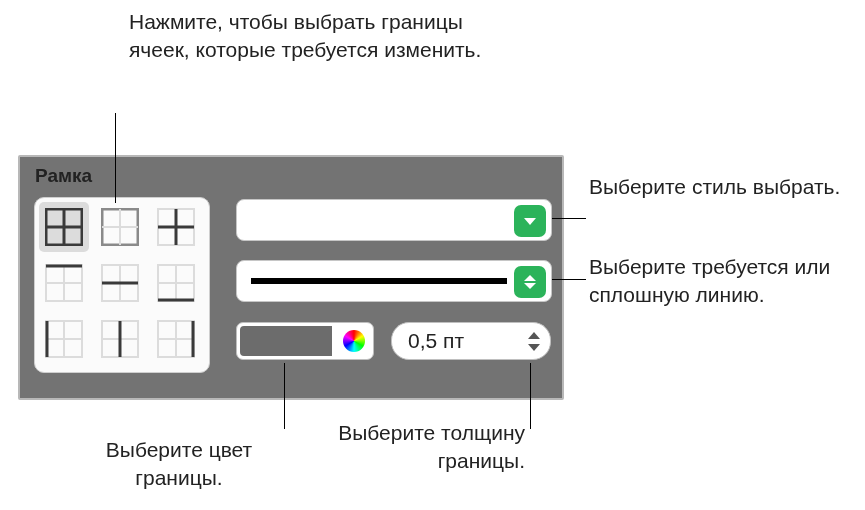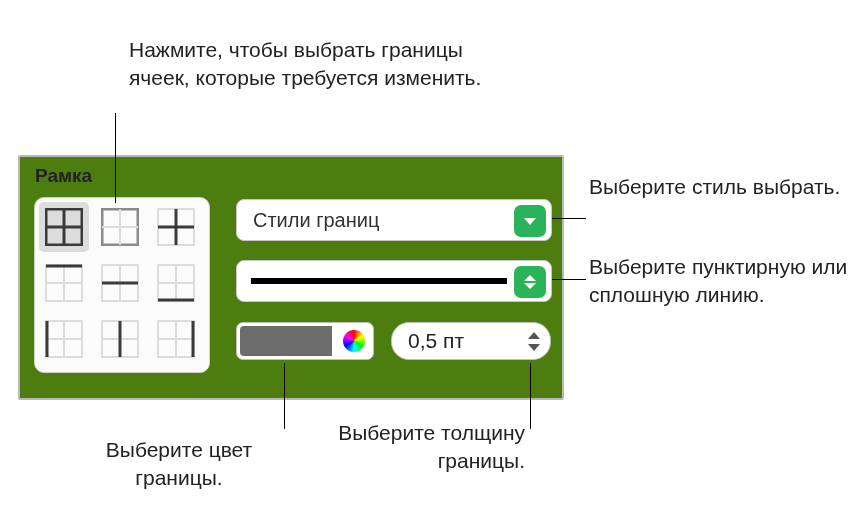--- a/index.html
+++ b/index.html
@@ -17,21 +17,21 @@
     position: absolute;
     line-height: 1.35;
   }
   .panel {
     position: absolute;
     left: 18px;
     top: 155px;
     width: 546px;
     height: 245px;
     border: 2px solid #b8b8b8;
-    background: #4d7c0f;
+    background: #737373;
     border-radius: 2px;
   }
   .panel-title {
     position: absolute;
     left: 15px;
     top: 8px;
     font-weight: 600;
     font-size: 19px;
     color: #222;
   }
@@ -171,27 +171,27 @@
   .stepper svg { display: block; }
   .callout-line {
     position: absolute;
     background: #000;
     z-index: 5;
   }
 </style>
 </head>
 <body>
 
-<div class="annotation" style="left:129px; top:36px; width:400px;">Нажмите, чтобы выбрать границы ячеек, которые требуется изменить.</div>
+<div class="annotation" style="left:129px; top:8px; width:400px;">Нажмите, чтобы выбрать границы ячеек, которые требуется изменить.</div>
 <div class="callout-line" style="left:115px; top:113px; width:1px; height:90px;"></div>
 
 <div class="annotation" style="left:589px; top:173px; width:260px;">Выберите стиль выбрать.</div>
 <div class="callout-line" style="left:552px; top:218px; width:34px; height:1px;"></div>
 
-<div class="annotation" style="left:589px; top:253px; width:276px;">Выберите пунктирную или сплошную линию.</div>
+<div class="annotation" style="left:589px; top:253px; width:276px;">Выберите требуется или сплошную линию.</div>
 <div class="callout-line" style="left:552px; top:279px; width:34px; height:1px;"></div>
 
 <div class="annotation" style="left:79px; top:436px; width:200px; text-align:center;">Выберите цвет границы.</div>
 <div class="callout-line" style="left:284px; top:363px; width:1px; height:66px;"></div>
 
 <div class="annotation" style="left:295px; top:419px; width:230px; text-align:right;">Выберите толщину границы.</div>
 <div class="callout-line" style="left:530px; top:363px; width:1px; height:66px;"></div>
 
 <div class="panel">
   <div class="panel-title">Рамка</div>
@@ -263,21 +263,20 @@
       <svg width="38" height="38">
         <rect x="1" y="1" width="36" height="36" fill="none" stroke="#dcdcdc" stroke-width="2"></rect>
         <line x1="19" y1="1" x2="19" y2="37" stroke="#dcdcdc" stroke-width="2"></line>
         <line x1="1" y1="19" x2="37" y2="19" stroke="#dcdcdc" stroke-width="2"></line>
         <line x1="36" y1="1" x2="36" y2="37" stroke="#3a3a3a" stroke-width="3"></line>
       </svg>
     </div>
   </div>
 
   <div class="styles-popup">
-    <span>Стили границ</span>
     <div class="popup-arrow">
       <svg width="16" height="10">
           <polygon points="2,2 14,2 8,9" fill="#fff"></polygon>
         </svg>
     </div>
   </div>
 
   <div class="line-popup">
     <div class="line-sample"></div>
     <div class="popup-arrow">

